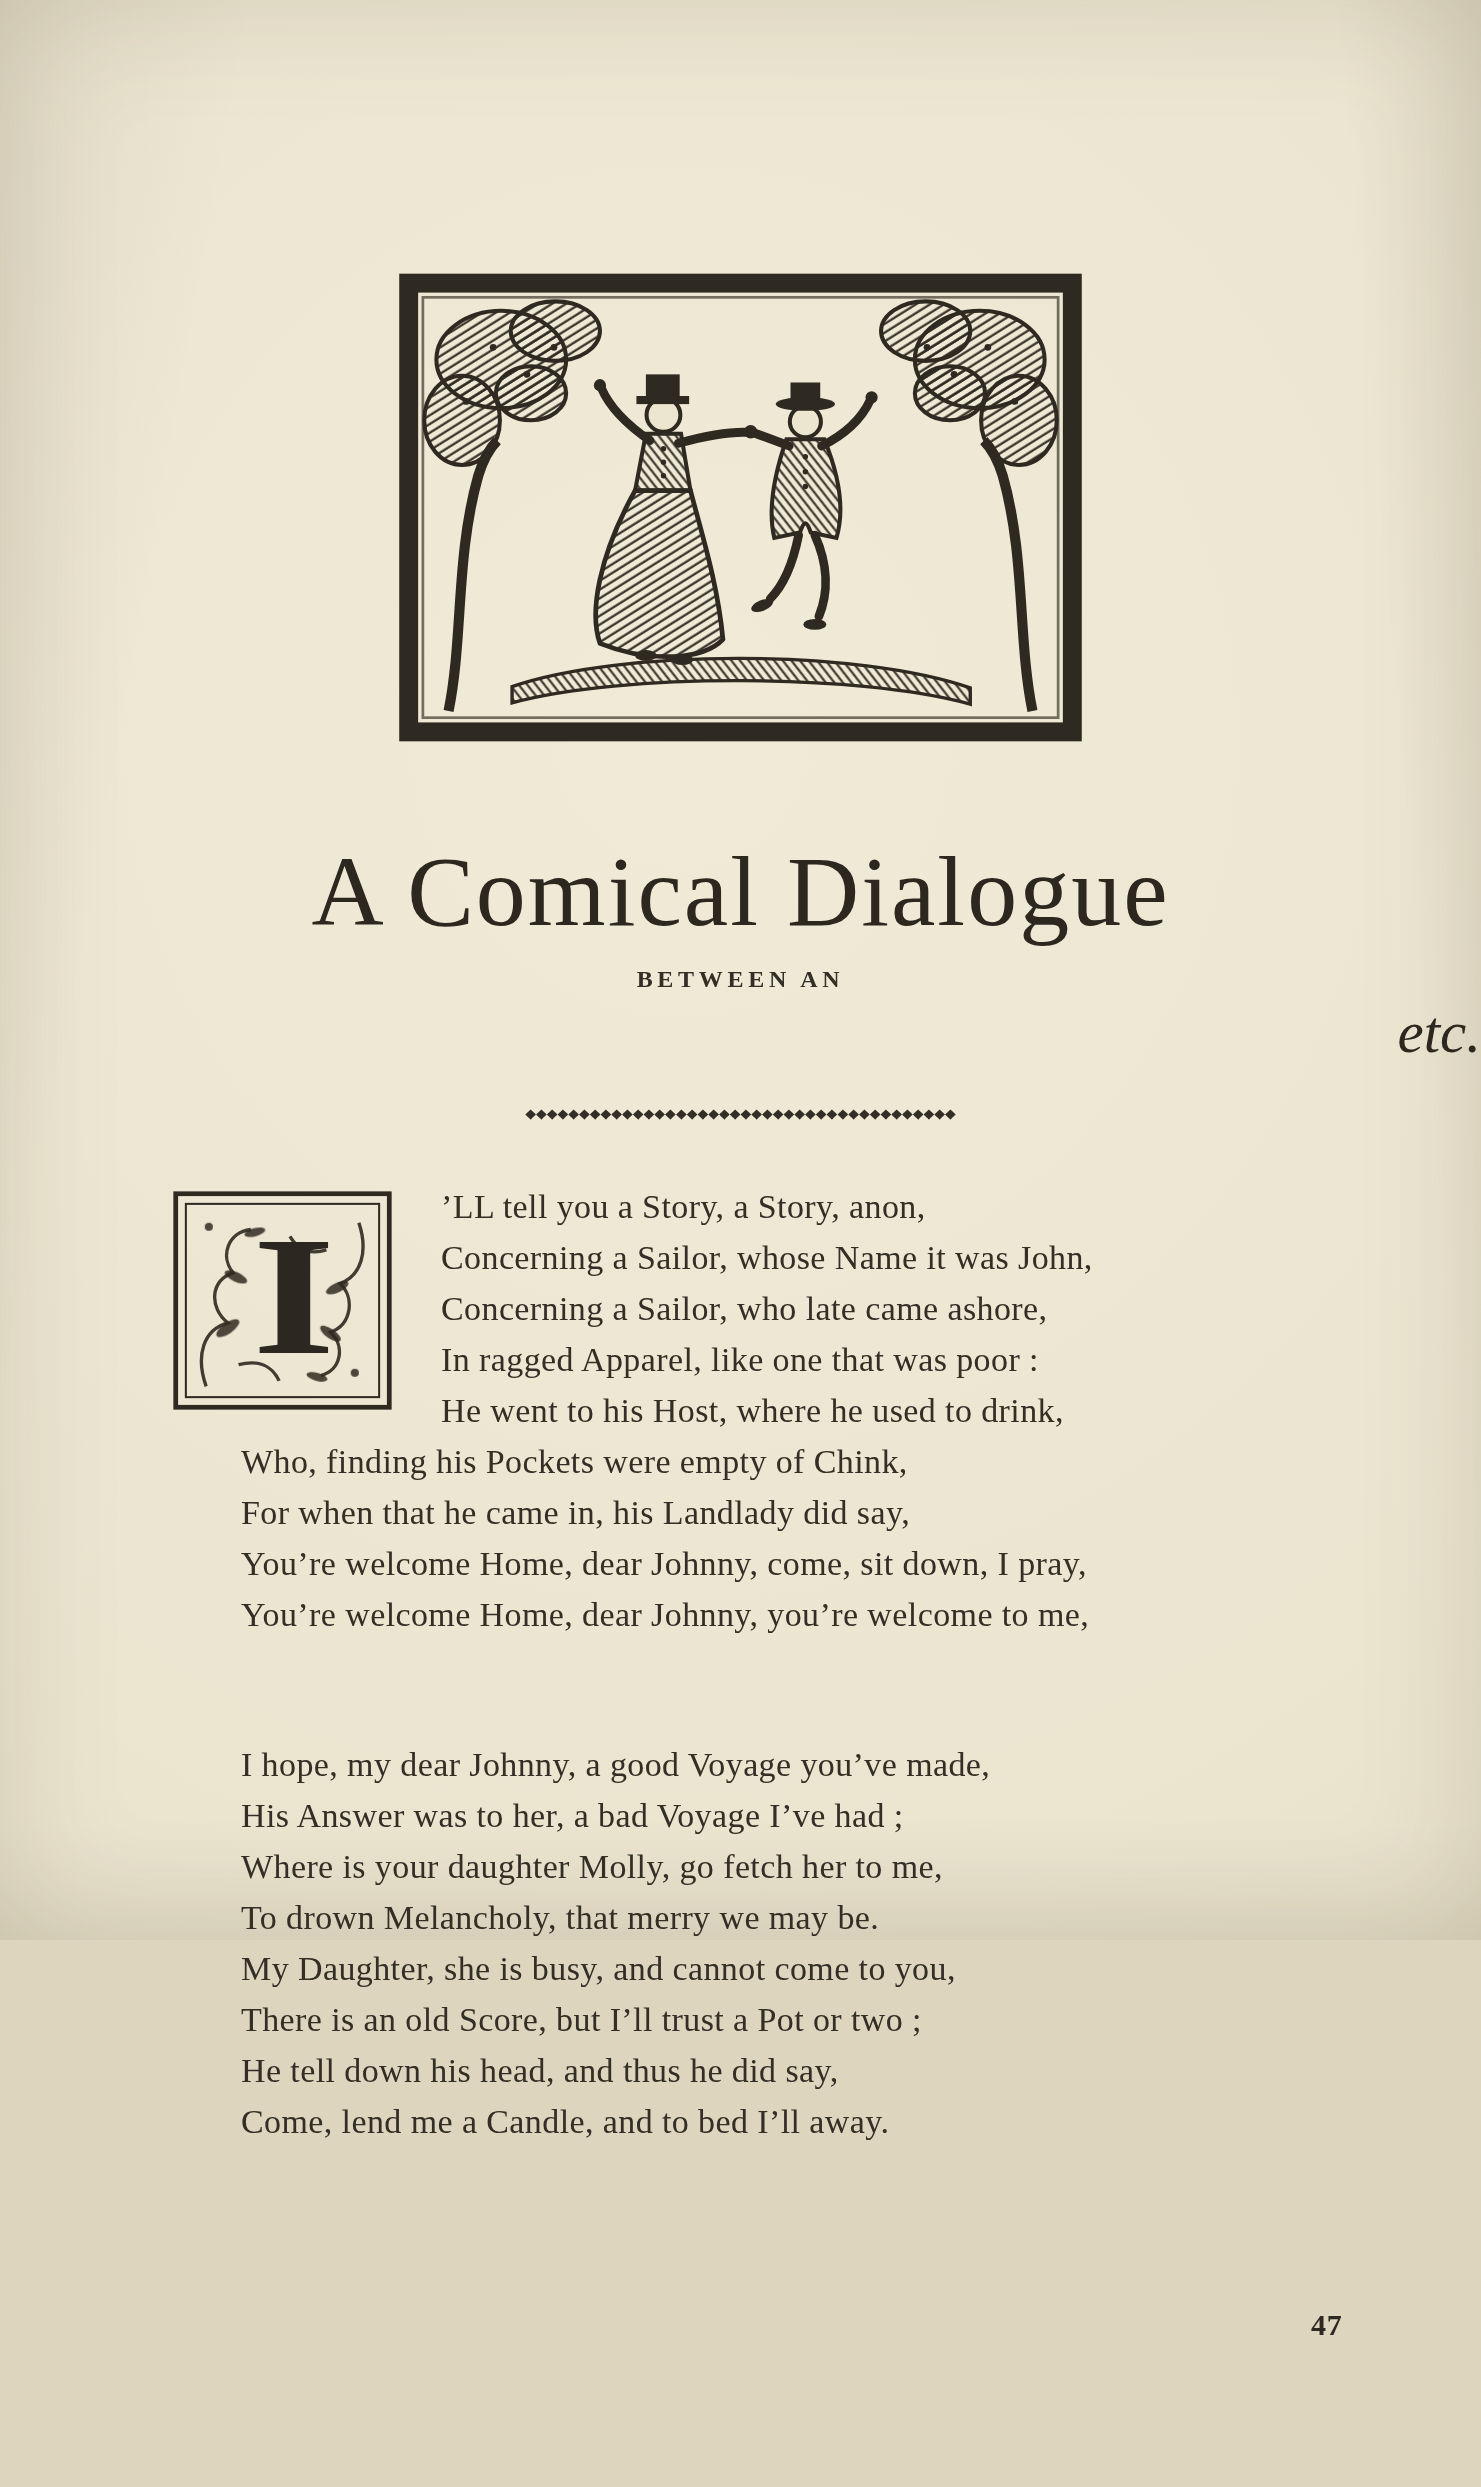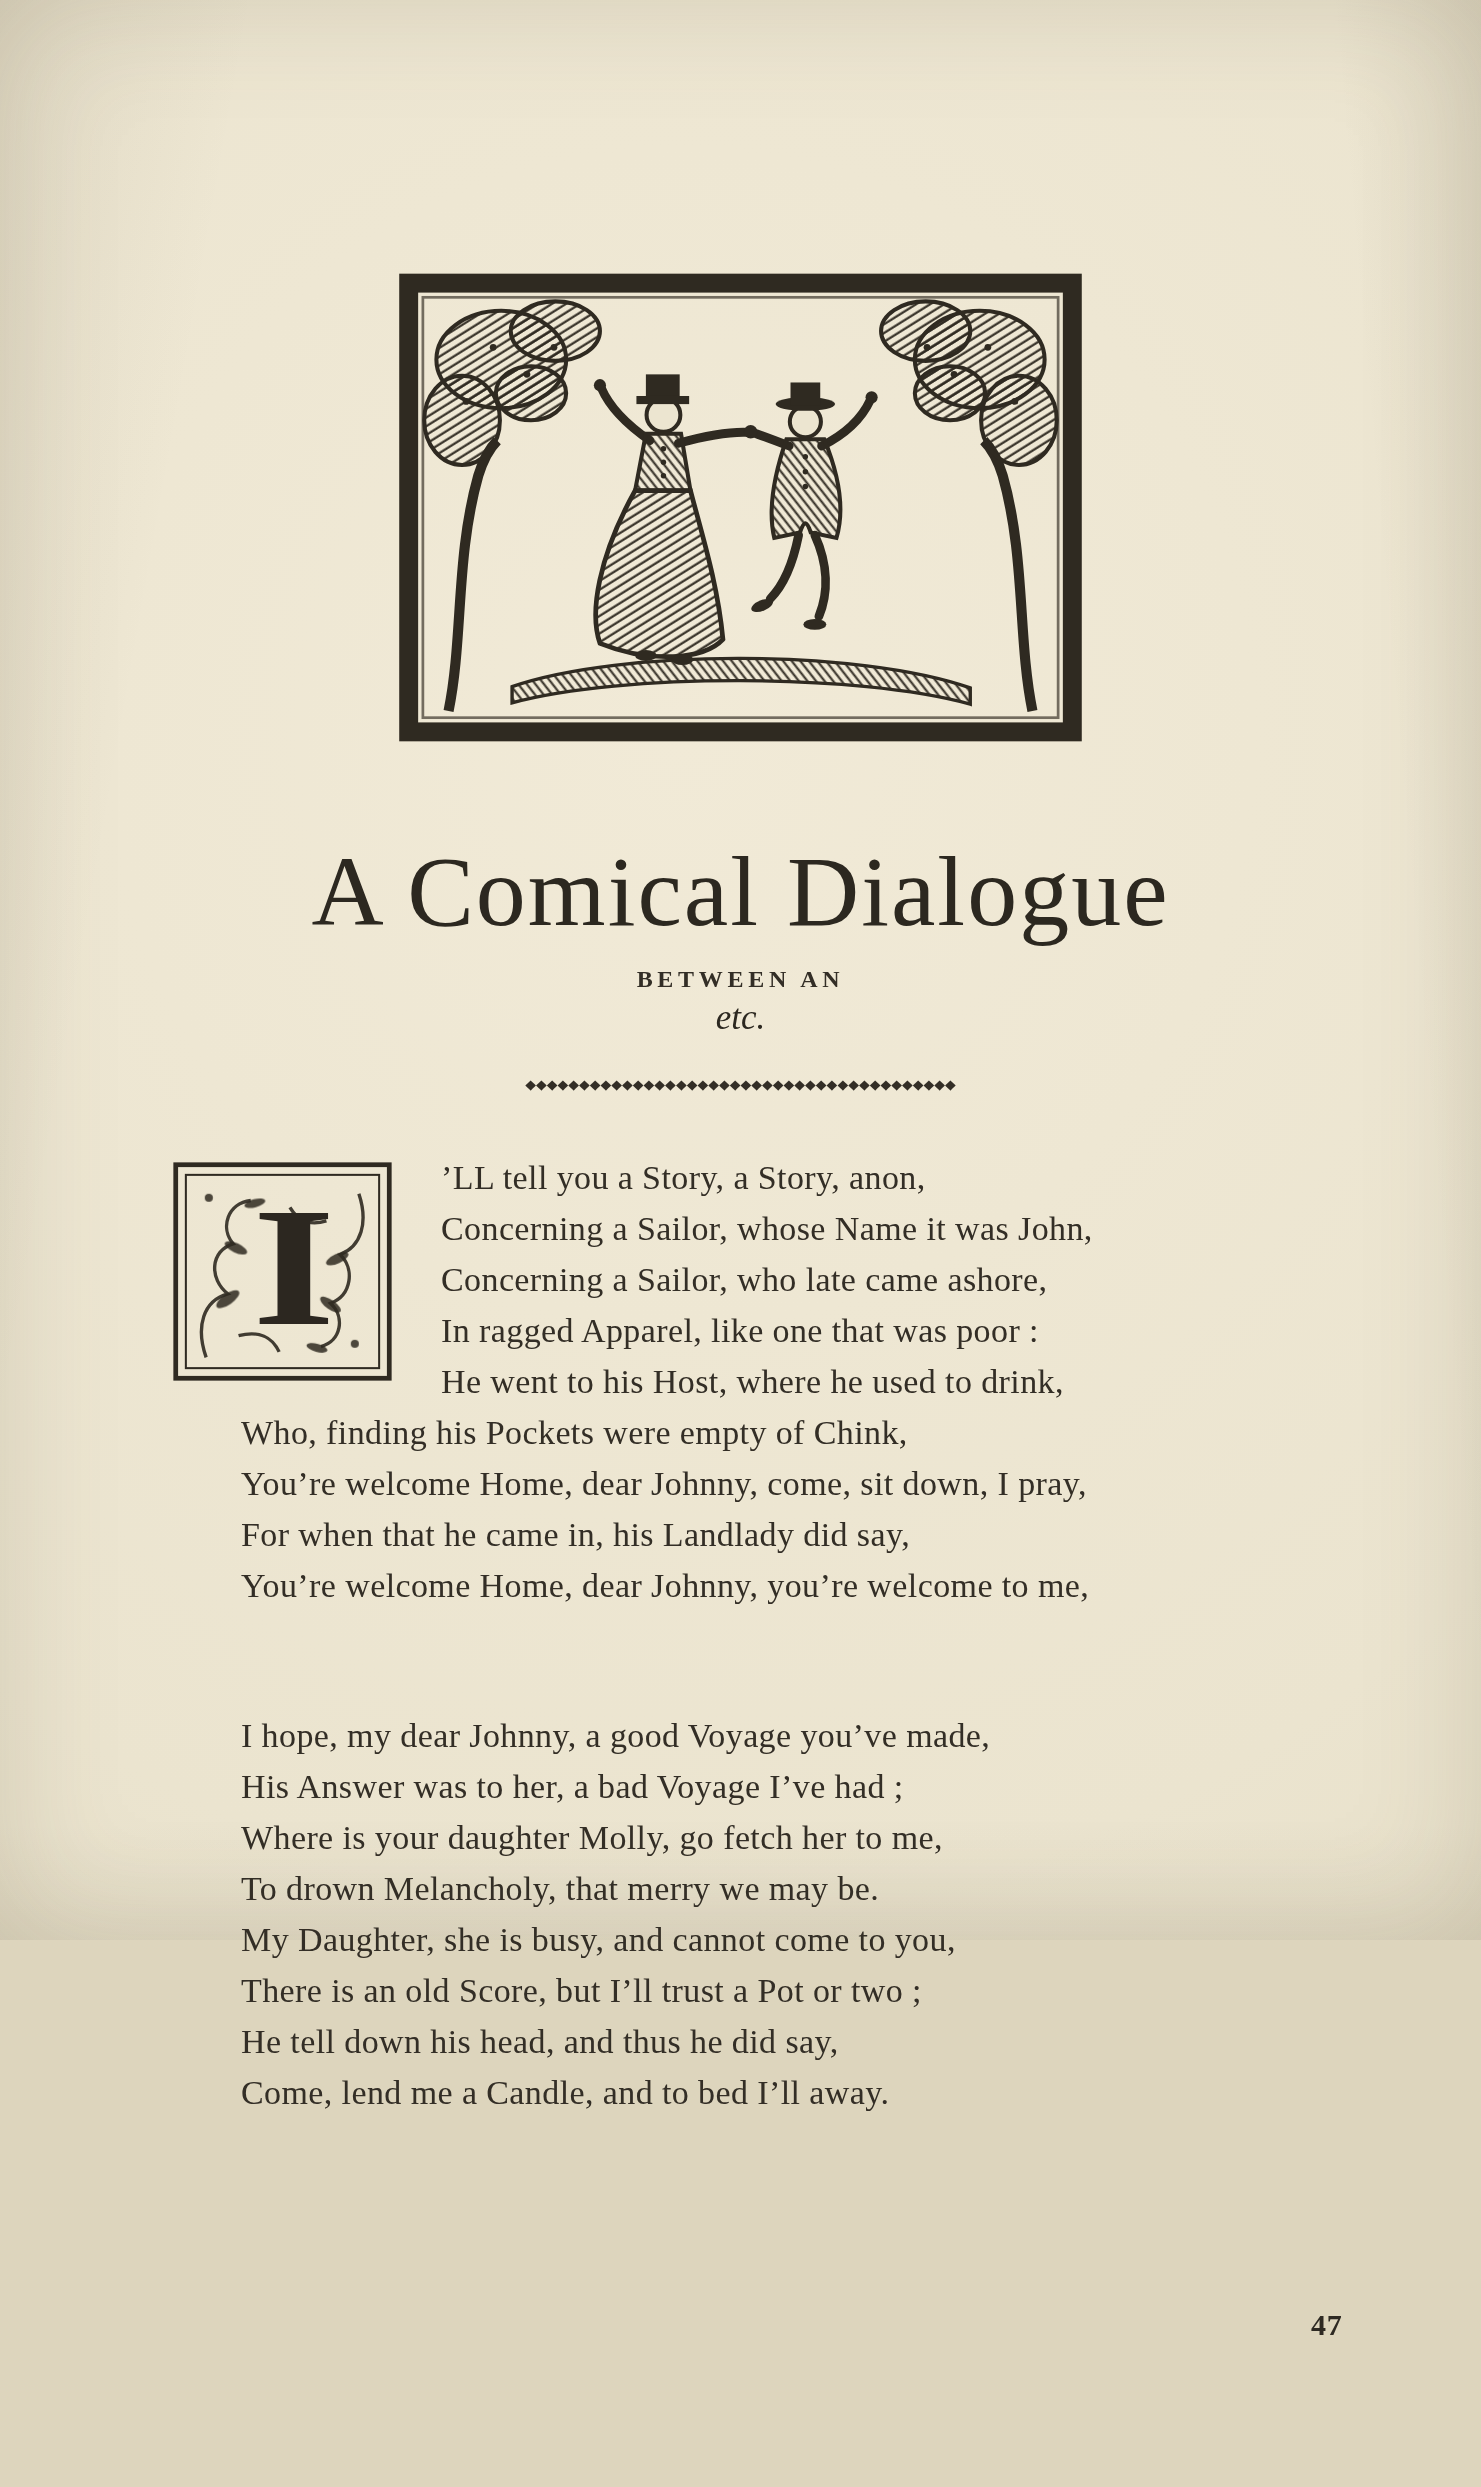--- a/index.html
+++ b/index.html
@@ -40,23 +40,23 @@
   .subject {
     margin-top: 27px;
     text-align: center;
     font-style: italic;
     font-size: 60px; line-height: 1.05;
     letter-spacing: 0.7px;
     color: #2c2820;
   }
   .etc {
     margin-top: 5.4px;
-    text-align: center;
+    text-align: right;
     font-style: italic;
-    font-size: 35px;
+    font-size: 59px;
     color: #2c2820;
   }
   .ornament {
     margin-top: 39px;
     text-align: center;
     font-family: "DejaVu Sans", sans-serif;
     font-size: 14px; letter-spacing: 0px; line-height: 1;
     color: #332e26;
     transform: scaleY(0.95);
   }
@@ -218,23 +218,23 @@
           <div class="pline">Concerning a Sailor, whose Name it was John,</div>
 
           <div class="pline">Concerning a Sailor, who late came ashore,</div>
 
           <div class="pline">In ragged Apparel, like one that was poor :</div>
 
           <div class="pline">He went to his Host, where he used to drink,</div>
 
           <div class="pline">Who, finding his Pockets were empty of Chink,</div>
 
+          <div class="pline">For when that he came in, his Landlady did say,</div>
+
           <div class="pline">You’re welcome Home, dear Johnny, come, sit down, I pray,</div>
-
-          <div class="pline">For when that he came in, his Landlady did say,</div>
 
           <div class="pline">You’re welcome Home, dear Johnny, you’re welcome to me,</div>
 
         </div>
     </div>
 
     <div class="stanza stanza2">
 
         <div class="pline">I hope, my dear Johnny, a good Voyage you’ve made,</div>
 

